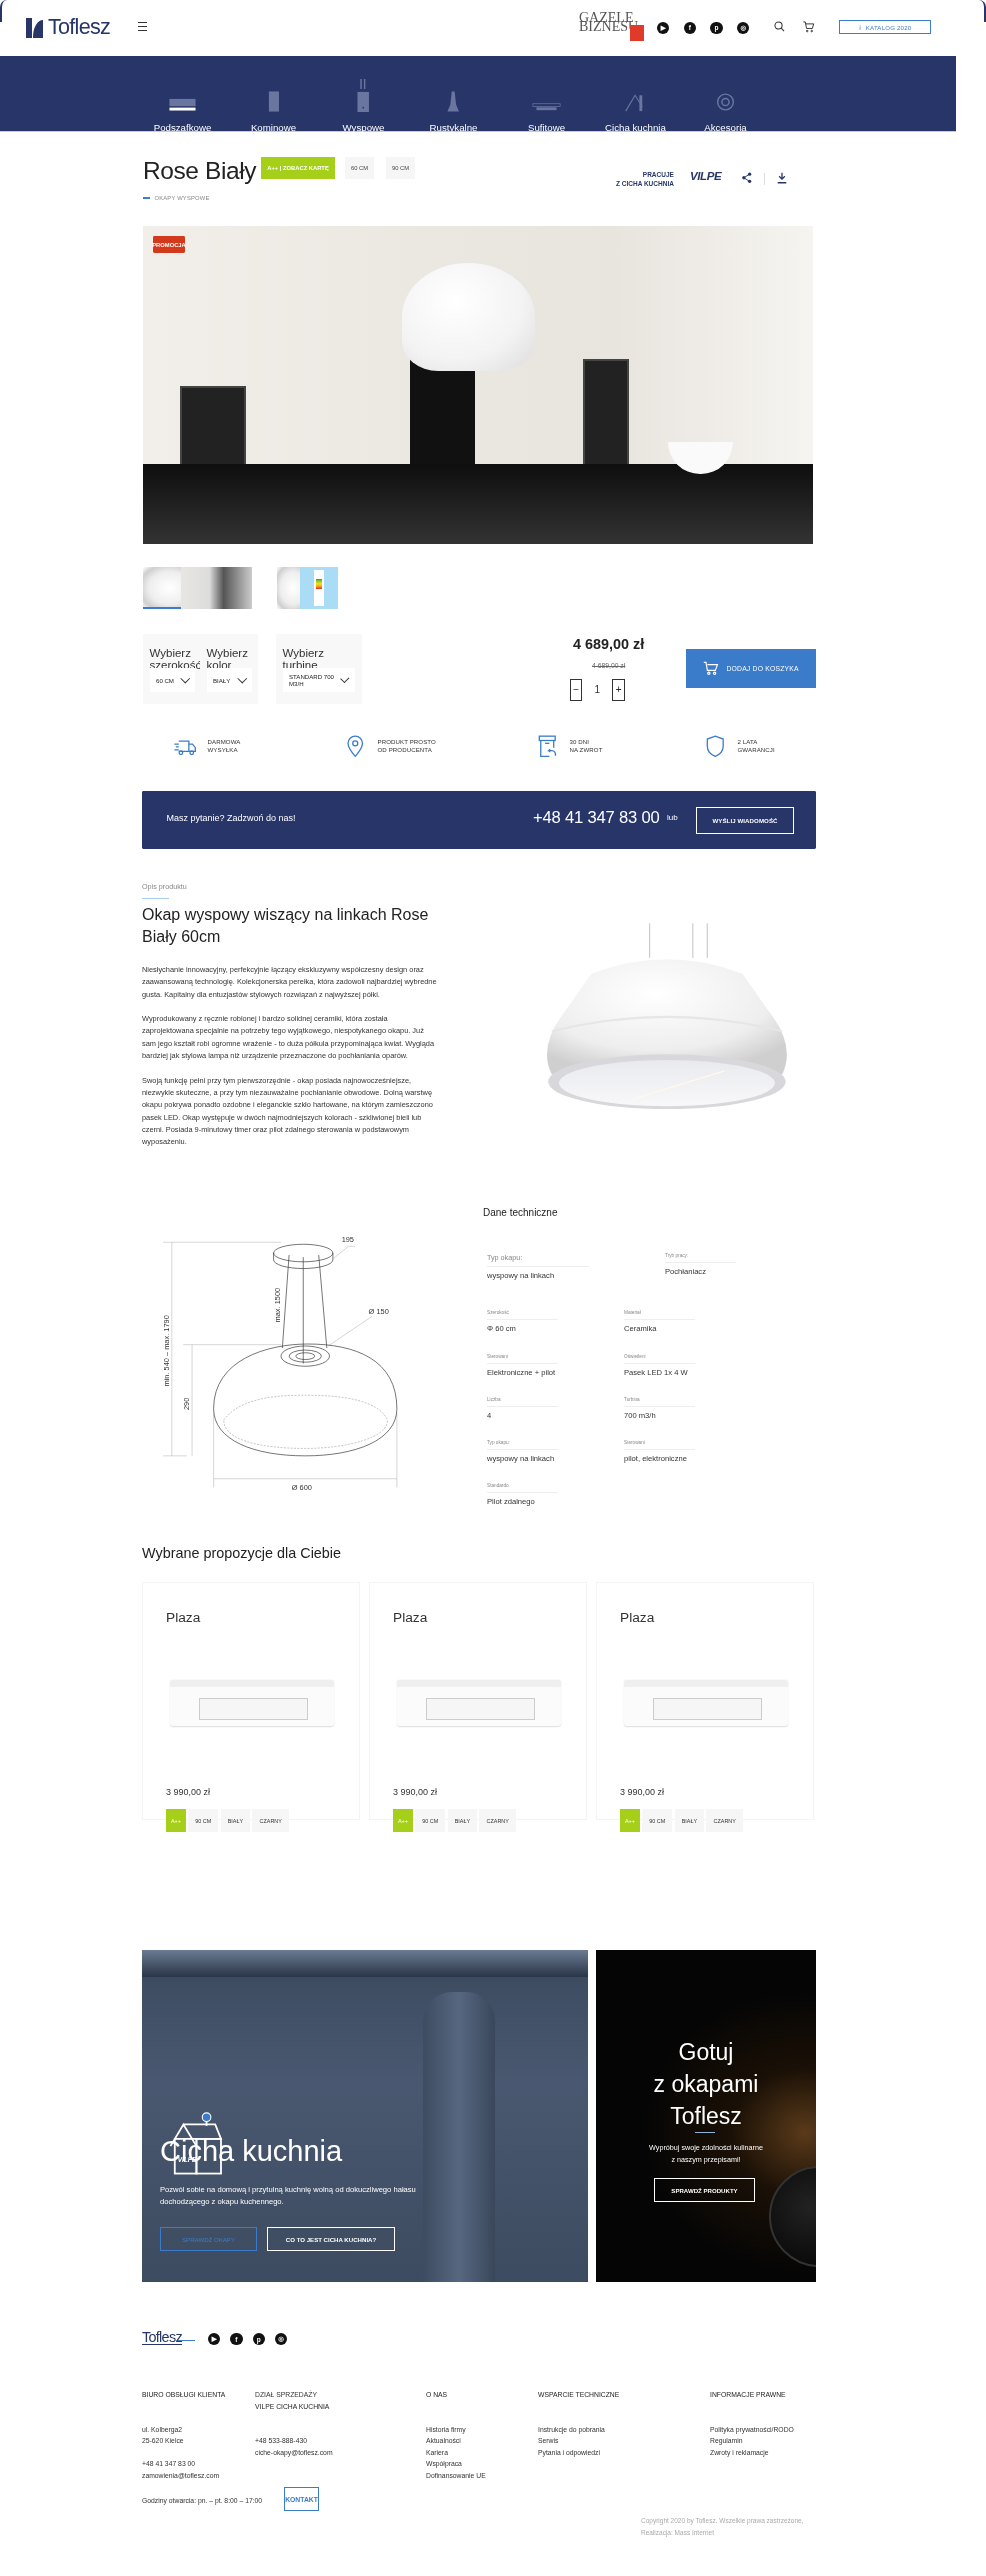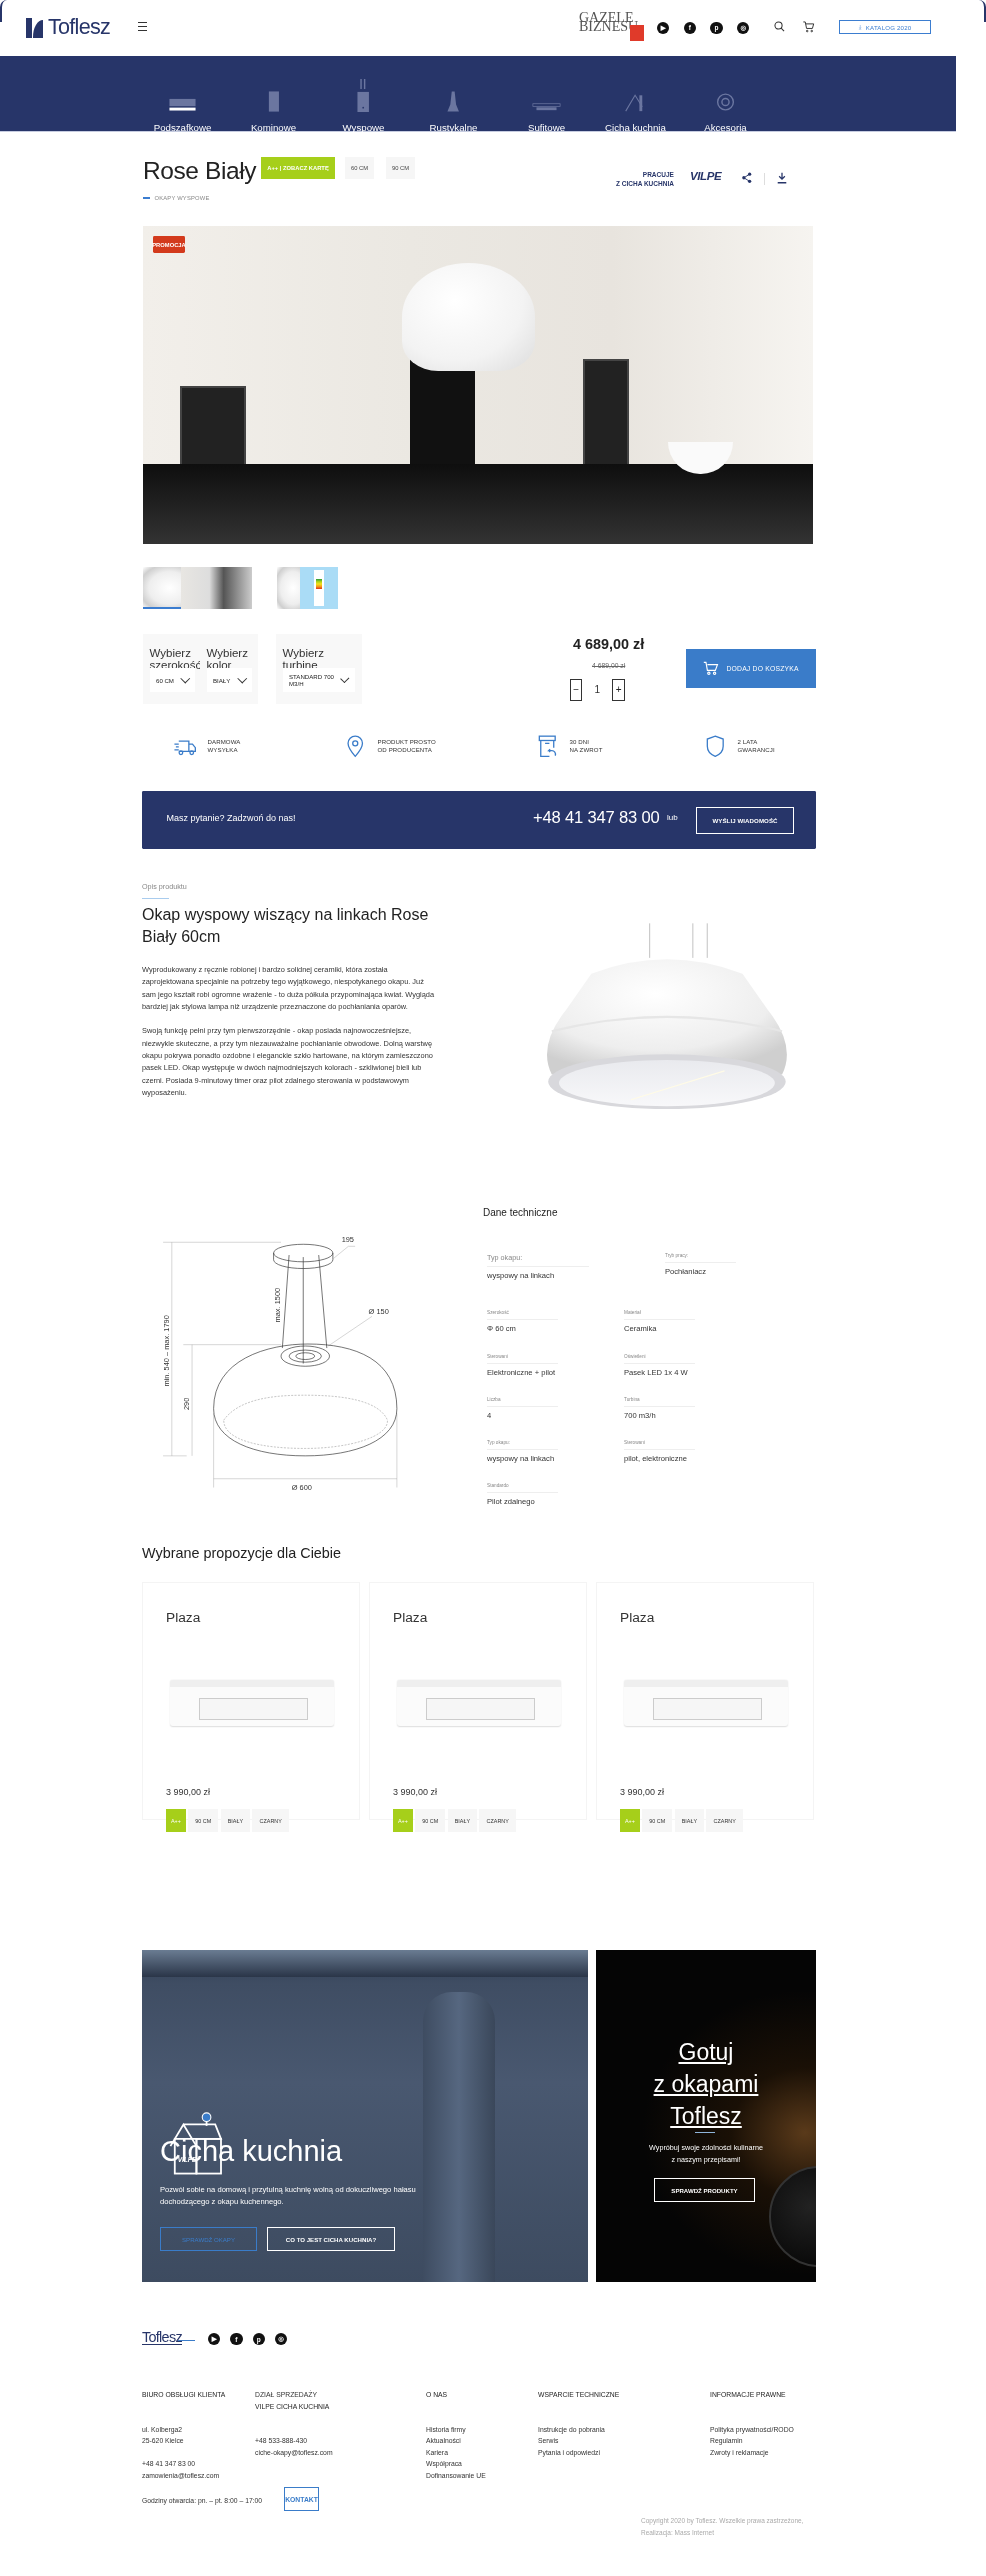--- a/index.html
+++ b/index.html
@@ -120,21 +120,21 @@
   .banner-left { position:absolute; left:142px; top:1950px; width:446px; height:332px; background:linear-gradient(180deg,#2f3c52 0%, #3f4d63 10%, #495870 40%, #3d4b60 100%); overflow:hidden; color:#fff; }
   .banner-left .trees { position:absolute; left:0; top:0; width:100%; height:27px; background:linear-gradient(180deg,#6a7c92 0%, #2a3548 100%); }
   .banner-left .vent { position:absolute; left:281px; top:42px; width:72px; height:290px; background:linear-gradient(90deg,#3e4c61,#566780,#3a475a); border-radius:29px 29px 0 0; }
   .banner-left .btitle { position:absolute; left:18px; top:185px; font-size:29px; font-weight:300; }
   .banner-left .btext { position:absolute; left:18px; top:234px; width:288px; font-size:7.6px; line-height:12.3px; }
   .banner-left .b1 { position:absolute; left:18px; top:277px; width:97px; height:24px; border:1.1px solid #3a7cc9; color:#3a7cc9; font-size:6.1px; display:flex; align-items:center; justify-content:center; }
   .banner-left .b2 { position:absolute; left:125px; top:277px; width:128px; height:24px; border:1.1px solid #fff; font-size:6.1px; display:flex; align-items:center; justify-content:center; font-weight:bold; }
   .house { position:absolute; left:27px; top:160px; width:65px; height:65px; }
 
   .banner-right { position:absolute; left:596px; top:1950px; width:220px; height:332px; background:radial-gradient(ellipse at 95% 55%, #5a3a1a 0%, #1a1006 25%, #050505 55%); color:#fff; overflow:hidden; }
-  .banner-right .rtitle { position:absolute; left:0; width:100%; top:86px; text-align:center; font-size:23px; font-weight:300; line-height:32px;text-decoration:underline; }
+  .banner-right .rtitle { position:absolute; left:0; width:100%; top:86px; text-align:center; font-size:23px; font-weight:300; line-height:32px; }
   .banner-right .rline { position:absolute; left:99px; top:182px; width:20px; height:0.7px; background:#8fb4d9; }
   .banner-right .rtext { position:absolute; left:0; width:100%; top:192px; text-align:center; font-size:7.2px; line-height:12.3px; }
   .banner-right .rbtn { position:absolute; left:58px; top:228px; width:101px; height:24px; border:1.1px solid #fff; font-size:6.1px; display:flex; align-items:center; justify-content:center; font-weight:bold; }
   .banner-right .pan { position:absolute; left:173px; top:216px; width:101px; height:101px; border-radius:50%; background:radial-gradient(circle at 40% 40%, #222, #000); border:2.9px solid #333; }
 
   
   .f-logo { position:absolute; left:142px; top:2331px; font-size:14.4px; color:#273569; letter-spacing:-0.7px; font-family:"Liberation Sans Narrow","Liberation Sans",sans-serif; border-bottom:1.1px solid #273569; line-height:13px; }
   .f-line { position:absolute; left:178px; top:2340px; width:17.3px; height:0.7px; background:#3a7cc9; }
   .f-socials { position:absolute; left:208px; top:2333px; display:flex; gap:10px; }
   .f-col { position:absolute; top:2389px; font-size:6.8px; color:#333; line-height:11.5px; font-family:"Liberation Sans Narrow","Liberation Sans",sans-serif; }
@@ -356,20 +356,21 @@
   <span class="q">Masz pytanie? Zadzwoń do nas!</span>
   <a class="phone">+48 41 347 83 00</a>
   <span class="lub">lub</span>
   <a class="msg">WYŚLIJ WIADOMOŚĆ</a>
 </section>
 
 <span class="desc-eyebrow">Opis produktu</span>
 <span class="desc-line"></span>
 <h2 class="desc-title">Okap wyspowy wiszący na linkach Rose Biały 60cm</h2>
 <div class="desc-body">
+  <p>Niesłychanie innowacyjny, perfekcyjnie łączący ekskluzywny współczesny design oraz zaawansowaną technologię. Kolekcjonerska perełka, która zadowoli najbardziej wybredne gusta. Kapitalny dla entuzjastów stylowych rozwiązań z najwyższej półki.</p>
   <p>Wyprodukowany z ręcznie robionej i bardzo solidnej ceramiki, która została zaprojektowana specjalnie na potrzeby tego wyjątkowego, niespotykanego okapu. Już sam jego kształt robi ogromne wrażenie - to duża półkula przypominająca kwiat. Wygląda bardziej jak stylowa lampa niż urządzenie przeznaczone do pochłaniania oparów.</p>
   <p>Swoją funkcję pełni przy tym pierwszorzędnie - okap posiada najnowocześniejsze, niezwykle skuteczne, a przy tym niezauważalne pochłanianie obwodowe. Dolną warstwę okapu pokrywa ponadto ozdobne i eleganckie szkło hartowane, na którym zamieszczono pasek LED. Okap występuje w dwóch najmodniejszych kolorach - szkliwionej bieli lub czerni. Posiada 9-minutowy timer oraz pilot zdalnego sterowania w podstawowym wyposażeniu.</p>
 </div>
 <svg class="desc-image" viewBox="0 0 396 270">
   <defs>
     <radialGradient id="hg" cx="45%" cy="30%" r="70%">
         <stop offset="0" stop-color="#ffffff"></stop>
         <stop offset="0.7" stop-color="#eeeeee"></stop>
         <stop offset="1" stop-color="#cfcfcf"></stop>
       </radialGradient>

